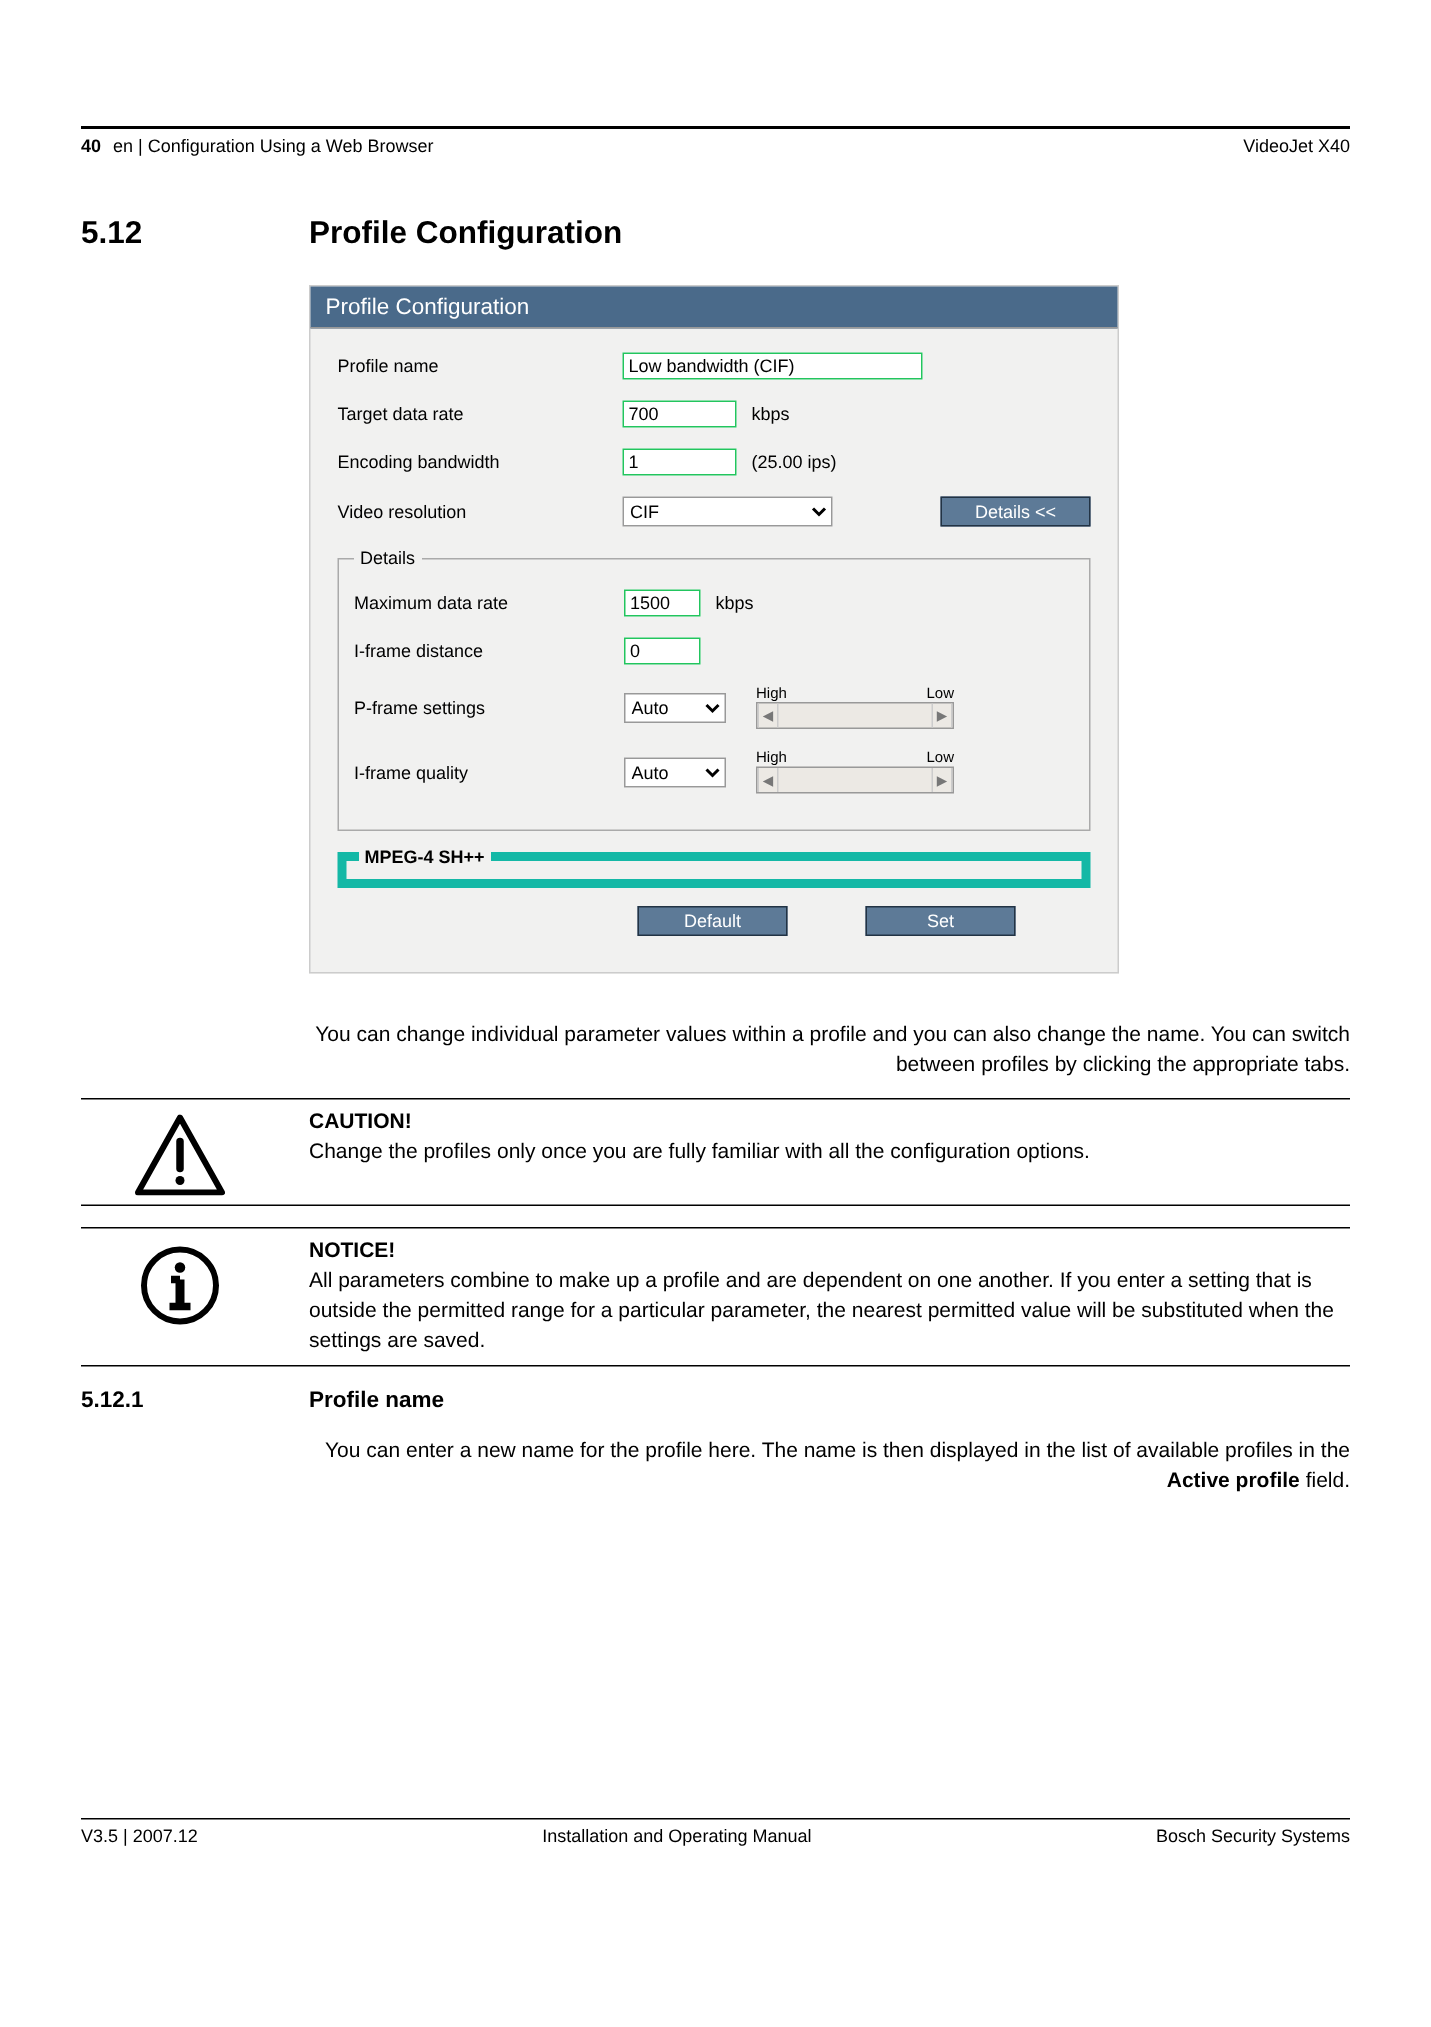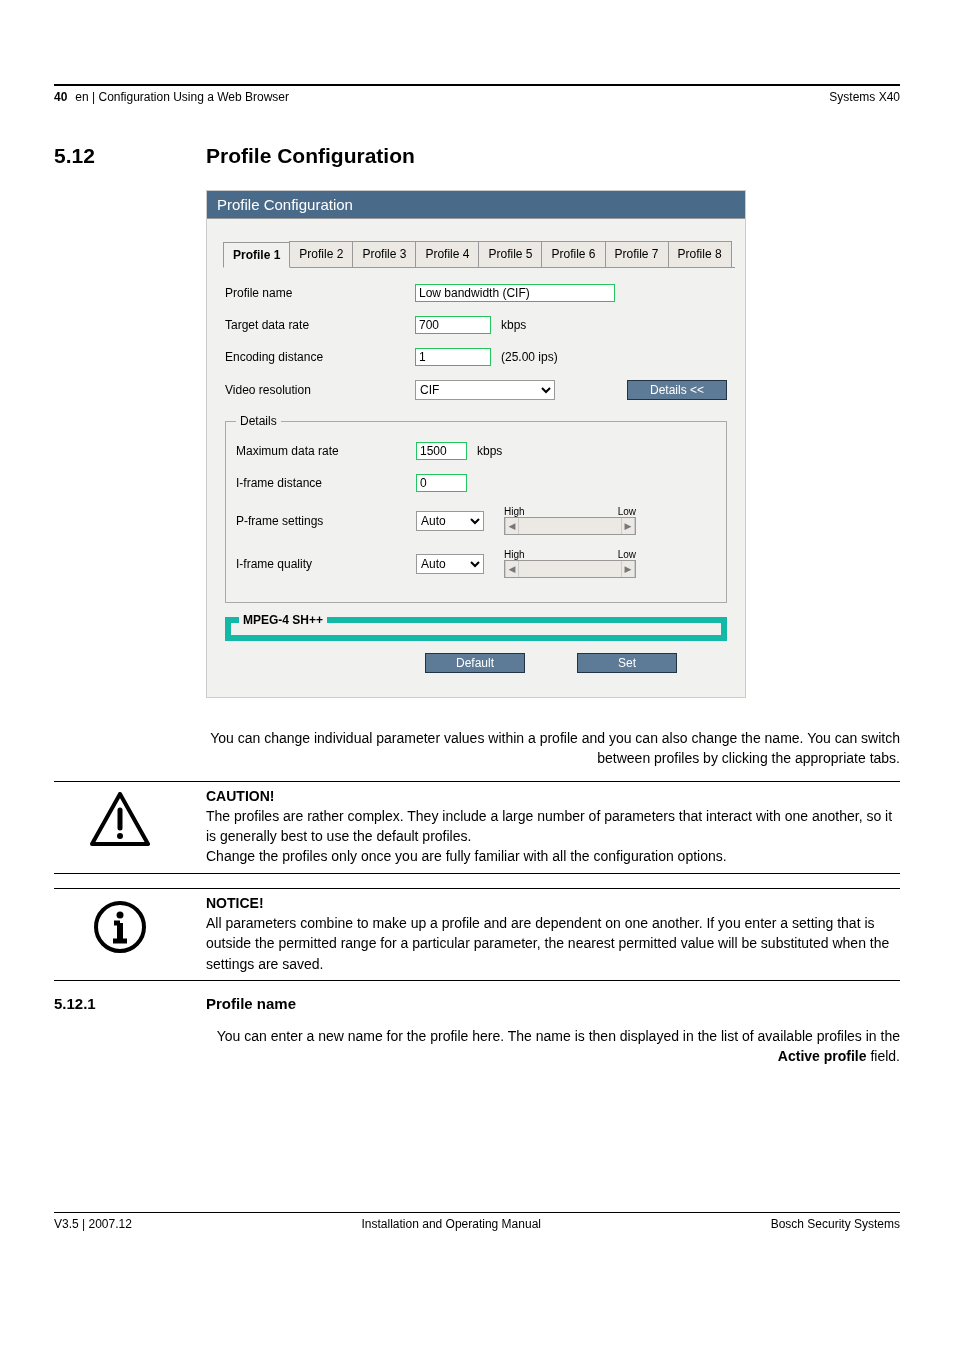--- a/index.html
+++ b/index.html
@@ -242,59 +242,49 @@
 </head>
 <body>
 
 <div class="page">
 
   <div class="header-row">
     <div class="header-left">
       <span class="pagenum">40</span>
       <span>en | Configuration Using a Web Browser</span>
     </div>
-    <div>Systems X40</div>
+    <div>VideoJet X40</div>
   </div>
 
   <div class="section-row">
     <div class="section-num">5.12</div>
     <div class="section-title">Profile Configuration</div>
   </div>
 
   <div class="indented-block">
 
     <div class="config-panel">
       <div class="panel-titlebar">Profile Configuration</div>
 
-      <div class="tabs">
-        <div class="tab active">Profile 1</div>
-        <div class="tab">Profile 2</div>
-        <div class="tab">Profile 3</div>
-        <div class="tab">Profile 4</div>
-        <div class="tab">Profile 5</div>
-        <div class="tab">Profile 6</div>
-        <div class="tab">Profile 7</div>
-        <div class="tab">Profile 8</div>
-      </div>
 
       <div class="form-area">
 
         <div class="form-row">
           <span class="form-label">Profile name</span>
           <input class="text-input input-wide" value="Low bandwidth (CIF)" style="">
         </div>
 
         <div class="form-row">
           <span class="form-label">Target data rate</span>
           <input class="text-input input-med" value="700" style="">
           <span class="unit">kbps</span>
         </div>
 
         <div class="form-row">
-          <span class="form-label">Encoding distance</span>
+          <span class="form-label">Encoding bandwidth</span>
           <input class="text-input input-med" value="1" style="">
           <span class="unit">(25.00 ips)</span>
         </div>
 
         <div class="form-row">
           <span class="form-label">Video resolution</span>
           <select class="select select-med">
             <option>CIF</option>
           </select>
           <span style="flex:1"></span>
@@ -369,21 +359,20 @@
   <div class="note-block">
     <div class="note-icon">
       <svg width="60" height="54" viewBox="0 0 60 54">
         <polygon points="30,2 58,52 2,52" fill="none" stroke="#000" stroke-width="4" stroke-linejoin="round"></polygon>
         <line x1="30" y1="18" x2="30" y2="36" stroke="#000" stroke-width="5" stroke-linecap="round"></line>
         <circle cx="30" cy="44" r="3" fill="#000"></circle>
       </svg>
     </div>
     <div class="note-text">
       <div class="note-head">CAUTION!</div>
-      <div>The profiles are rather complex. They include a large number of parameters that interact with one another, so it is generally best to use the default profiles.</div>
       <div>Change the profiles only once you are fully familiar with all the configuration options.</div>
     </div>
   </div>
   <div class="note-divider-bottom"></div>
 
   <div class="note-divider"></div>
   <div class="note-block">
     <div class="note-icon">
       <svg width="56" height="56" viewBox="0 0 56 56">
         <circle cx="28" cy="28" r="24" fill="none" stroke="#000" stroke-width="4"></circle>

